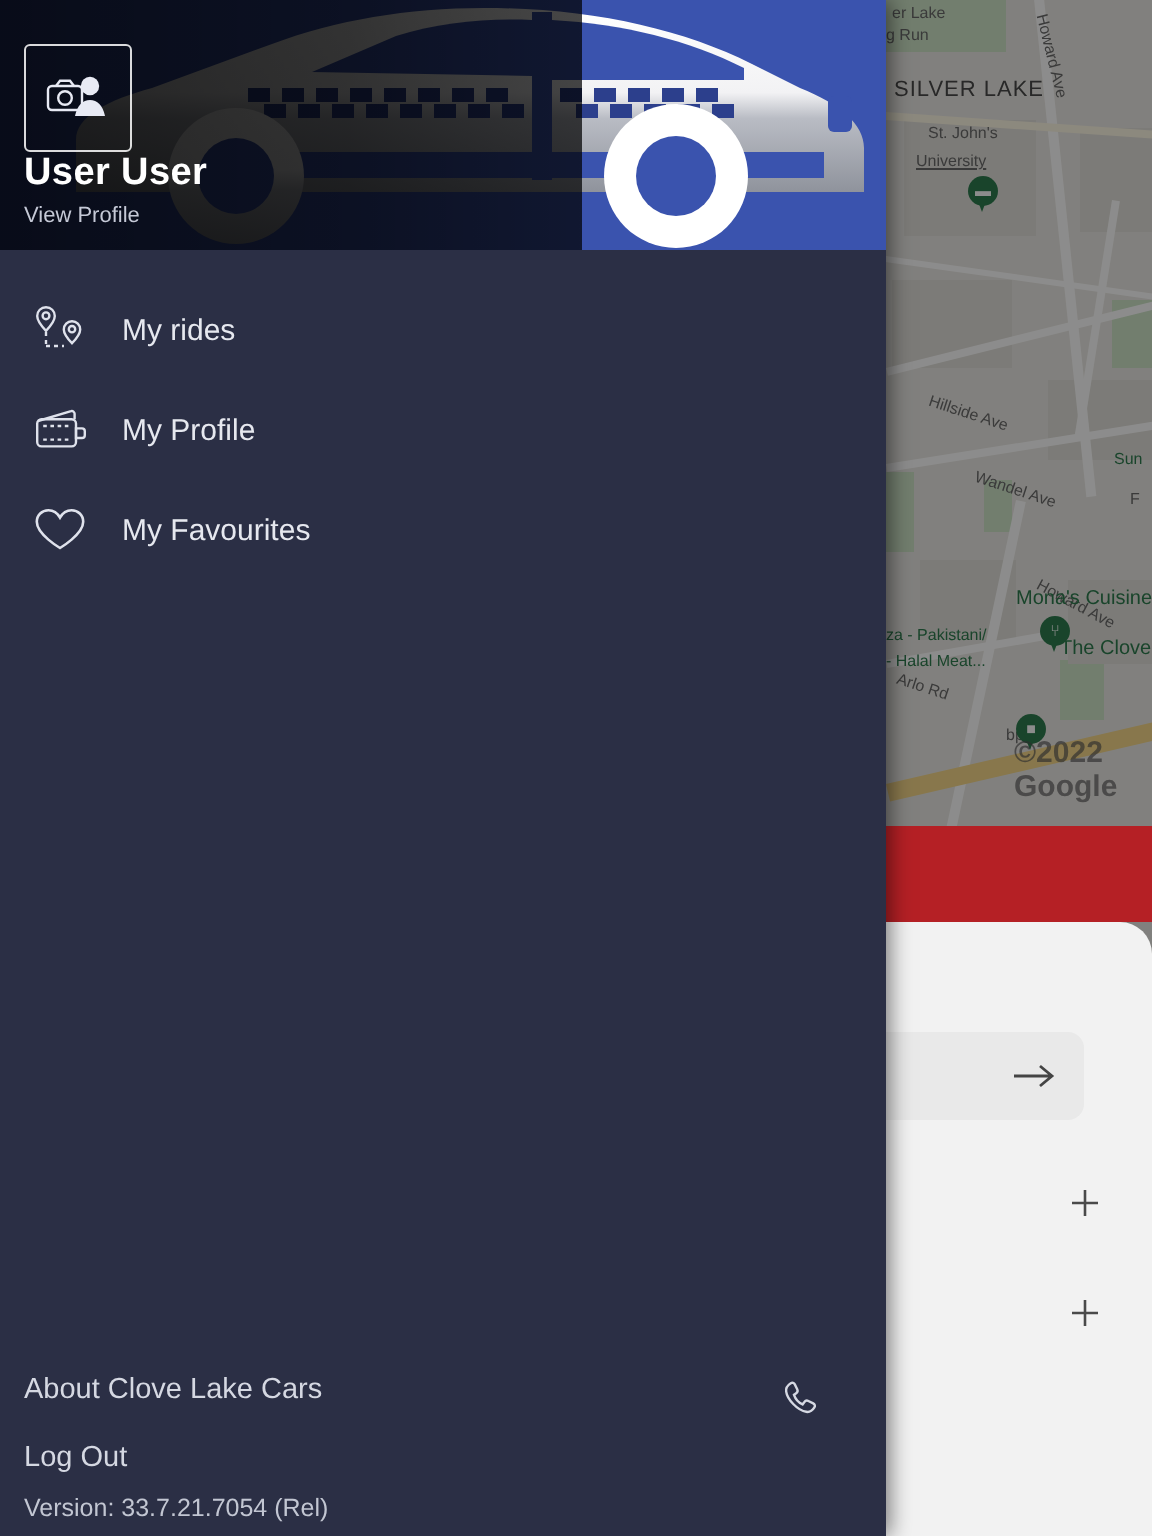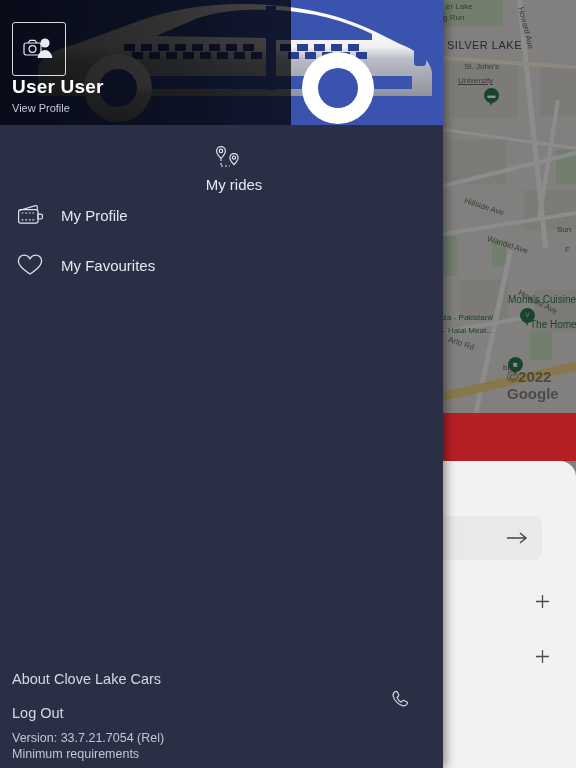--- a/index.html
+++ b/index.html
@@ -277,21 +277,21 @@
         <div class="maplabel" style="left: 446px; top: 2px;">er Lake</div>
         <div class="maplabel" style="left: 443px; top: 13px;">g Run</div>
         <div class="maplabel" style="left: 464px; top: 62px;">St. John's</div>
         <div class="maplabel" style="left: 458px; top: 76px; text-decoration: underline;">University</div>
         <div class="maplabel rot" style="left: 525px; top: 6px;">Howard Ave</div>
         <div class="maplabel rot2" style="left: 521px; top: 288px;">Howard Ave</div>
         <div class="maplabel rot3" style="left: 450px; top: 335px;">Arlo Rd</div>
         <div class="maplabel rot3" style="left: 466px; top: 196px;">Hillside Ave</div>
         <div class="maplabel rot3" style="left: 489px; top: 234px;">Wandel Ave</div>
         <div class="maplabel poi-big" style="left: 508px; top: 250px;">Mona's Cuisine</div>
-        <div class="maplabel poi-big" style="left: 530px; top: 275px;">The Home</div>
+        <div class="maplabel poi-big" style="left: 530px; top: 275px;">The Clove</div>
         <div class="maplabel poi" style="left: 557px; top: 225px;">Sun</div>
         <div class="maplabel poi" style="left: 443px; top: 313px;">za - Pakistani/</div>
         <div class="maplabel poi" style="left: 443px; top: 326px;">- Halal Meat...</div>
         <div class="maplabel" style="left: 487px; top: 363px; margin-left: 16px;">bp</div>
         <div class="maplabel" style="left: 565px; top: 245px;">F</div>
       </div>
 
     <div id="map-pins">
         <div class="pin" style="left: 484px; top: 88px;">
           <div class="tip"></div>
@@ -413,21 +413,21 @@
           </svg>
         </span>
       </div>
 
       <div id="user-name">User User</div>
       <div id="view-profile">View Profile</div>
     </div>
 
     <div id="nav">
 
-      <div class="nav-item" style="margin-top:15px;flex-direction:column;">
+      <div class="nav-item" style="margin-top:15px;">
         <span class="nav-icon">
           <svg class="ico" width="28" height="26" viewBox="0 0 28 26" fill="none" stroke="#dfe2ec" stroke-width="1.2">
             <path d="M7 1.6 C9.5 1.6 11.4 3.5 11.4 6 C11.4 8.8 7 13.4 7 13.4 C7 13.4 2.6 8.8 2.6 6 C2.6 3.5 4.5 1.6 7 1.6 Z"></path>
             <circle cx="7" cy="5.9" r="1.7"></circle>
             <path d="M20 8.6 C22.3 8.6 24.1 10.4 24.1 12.7 C24.1 15.3 20 19.6 20 19.6 C20 19.6 15.9 15.3 15.9 12.7 C15.9 10.4 17.7 8.6 20 8.6 Z"></path>
             <circle cx="20" cy="12.6" r="1.6"></circle>
             <path d="M7 14 V20.5" stroke-dasharray="2 2"></path>
             <path d="M7 21 H16" stroke-dasharray="2 2"></path>
           </svg>
         </span>
@@ -455,21 +455,20 @@
         </span>
         <span class="nav-label">My Favourites</span>
       </div>
 
     </div>
 
     <div id="drawer-bottom">
       <span class="bottom-link">About Clove Lake Cars</span>
       <span class="bottom-link">Log Out</span>
       <span class="bottom-small">Version: 33.7.21.7054 (Rel)</span>
-      <span class="bottom-small">Minimum requirements</span>
     </div>
 
     <div id="phone-icon-wrap">
       <span>
         <svg class="ico" width="20" height="20" viewBox="0 0 20 20" fill="none" stroke="#d5d8e2" stroke-width="1.2">
           <path d="M5.4 2.6 C6.2 2.1 7 2.4 7.4 3.2 L8.6 5.6 C9 6.4 8.8 7.1 8.1 7.6 L7 8.4
                    C7.6 10.2 9.4 12.3 11.3 13.2 L12.2 12 C12.7 11.3 13.4 11.1 14.2 11.5
                    L16.6 12.7 C17.4 13.1 17.7 13.9 17.2 14.7 C16.3 16.1 14.7 17.2 13.1 16.9
                    C9 16.3 3.6 10.8 3.1 6.8 C2.8 5.2 4 3.5 5.4 2.6 Z"></path>
         </svg>

